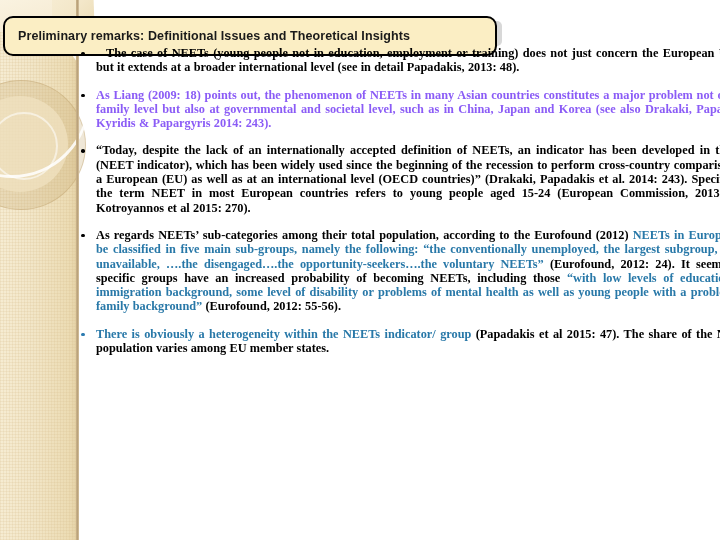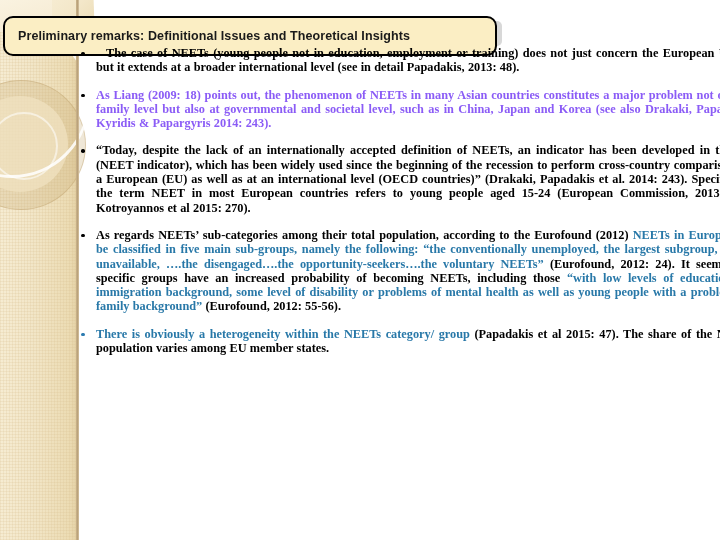--- a/index.html
+++ b/index.html
@@ -183,17 +183,17 @@
       <div class="bullet-row">
         <span class="bullet-dot" style="background: rgb(0, 0, 0);"></span>
         <p class="para"><span class="ital" style="color: rgb(0, 0, 0);">“Today, despite the lack of an internationally accepted definition of NEETs, an indicator has been developed in the EU (NEET indicator), which has been widely used since the beginning of the recession to perform cross-country comparisons at a European (EU) as well as at an international level (OECD countries)”</span><span style="color: rgb(0, 0, 0);"> (Drakaki, Papadakis et al. 2014: 243). Specifically, the term NEET in most European countries refers to young people aged 15-24 (European Commission, 2013: 2 &amp; Kotroyannos et al 2015: 270).</span></p>
       </div>
       <div class="bullet-row">
         <span class="bullet-dot" style="background: rgb(0, 0, 0);"></span>
         <p class="para"><span style="color: rgb(0, 0, 0);">As regards NEETs’ sub-categories among their total population, according to the Eurofound (2012) </span><span style="color: rgb(40, 120, 168);">NEETs in Europe may be classified in five main sub-groups, namely the following: </span><span class="ital" style="color: rgb(40, 120, 168);">“the conventionally unemployed, the largest subgroup, ….the unavailable, ….the disengaged….the opportunity-seekers….the voluntary NEETs”</span><span style="color: rgb(0, 0, 0);"> (Eurofound, 2012: 24). It seems that specific groups have an increased probability of becoming NEETs, including those </span><span class="ital" style="color: rgb(40, 120, 168);">“with low levels of education, an immigration background, some level of disability or problems of mental health as well as young people with a problematic family background”</span><span style="color: rgb(0, 0, 0);"> (Eurofound, 2012: 55-56).</span></p>
       </div>
       <div class="bullet-row">
         <span class="bullet-dot" style="background: rgb(43, 123, 176);"></span>
-        <p class="para"><span class="ital" style="color: rgb(40, 120, 168);">There is obviously a heterogeneity within the NEETs category/ group</span><span style="color: rgb(0, 0, 0);"> (Papadakis et al 2015: 47). The share of the NEETs population varies among EU member states.</span></p>
+        <p class="para"><span class="ital" style="color: rgb(40, 120, 168);">There is obviously a heterogeneity within the NEETs indicator/ group</span><span style="color: rgb(0, 0, 0);"> (Papadakis et al 2015: 47). The share of the NEETs population varies among EU member states.</span></p>
       </div>
     </div>
 
 </div>
 
 </body></html>

